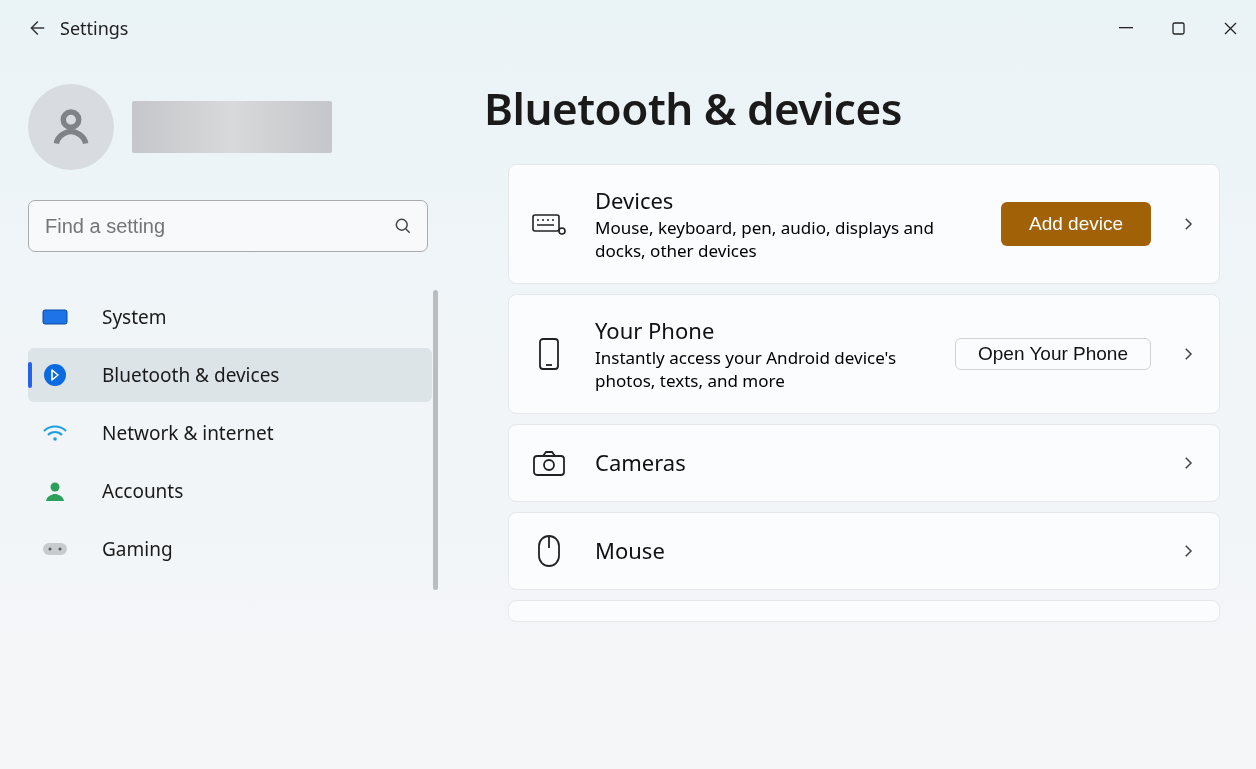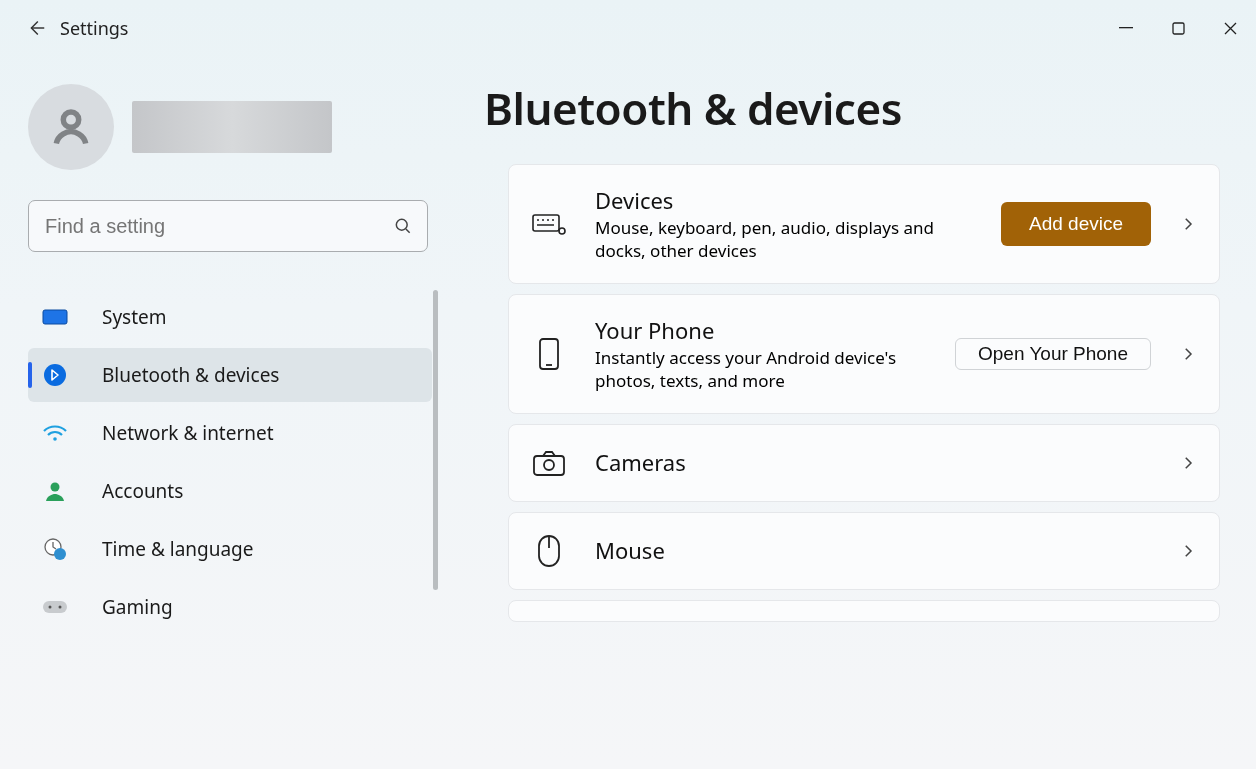--- a/index.html
+++ b/index.html
@@ -151,30 +151,20 @@
       <div class="nav-item">
         <span class="nav-icon">
           <svg width="22" height="22" viewBox="0 0 22 22">
               <circle cx="11" cy="7" r="4.5" fill="#2aa05b"></circle>
               <path d="M2 21c1-5 6-7 9-7s8 2 9 7" fill="#2aa05b"></path>
             </svg>
         </span>
         <span>Accounts</span>
       </div>
 
-      <div class="nav-item">
-        <span class="nav-icon">
-          <svg width="24" height="24" viewBox="0 0 24 24">
-              <circle cx="10" cy="10" r="8" fill="#fff" stroke="#666" stroke-width="1.3"></circle>
-              <path d="M10 5v5l3 2" stroke="#666" stroke-width="1.3" fill="none"></path>
-              <circle cx="17" cy="17" r="6" fill="#2f8fd0"></circle>
-            </svg>
-        </span>
-        <span>Time &amp; language</span>
-      </div>
 
       <div class="nav-item">
         <span class="nav-icon">
           <svg width="26" height="18" viewBox="0 0 26 18">
               <rect x="1" y="3" width="24" height="12" rx="6" fill="#c8cbce"></rect>
               <circle cx="8" cy="9" r="1.5" fill="#555"></circle>
               <circle cx="18" cy="9" r="1.5" fill="#555"></circle>
             </svg>
         </span>
         <span>Gaming</span>

